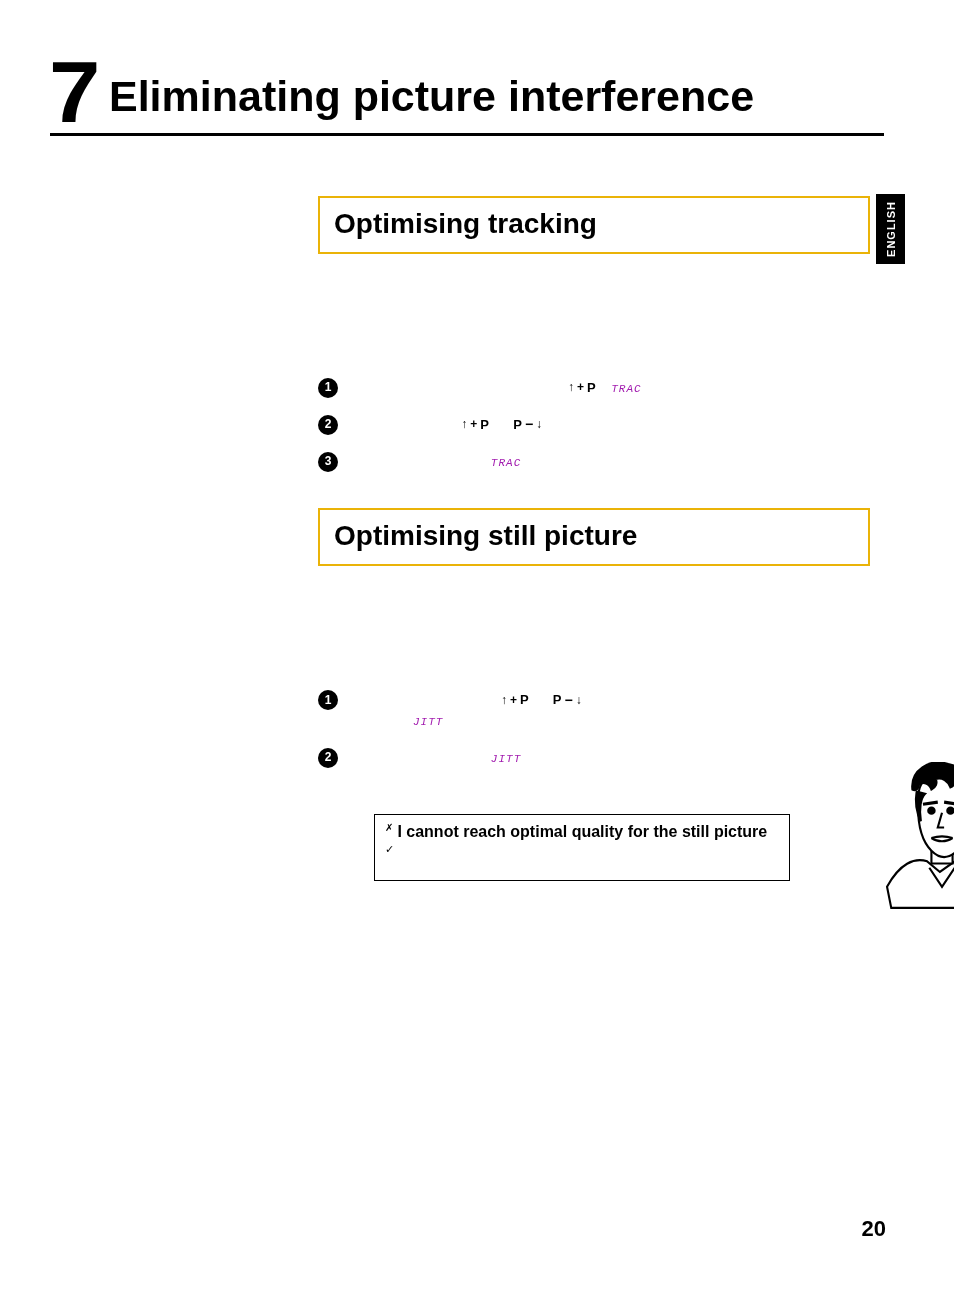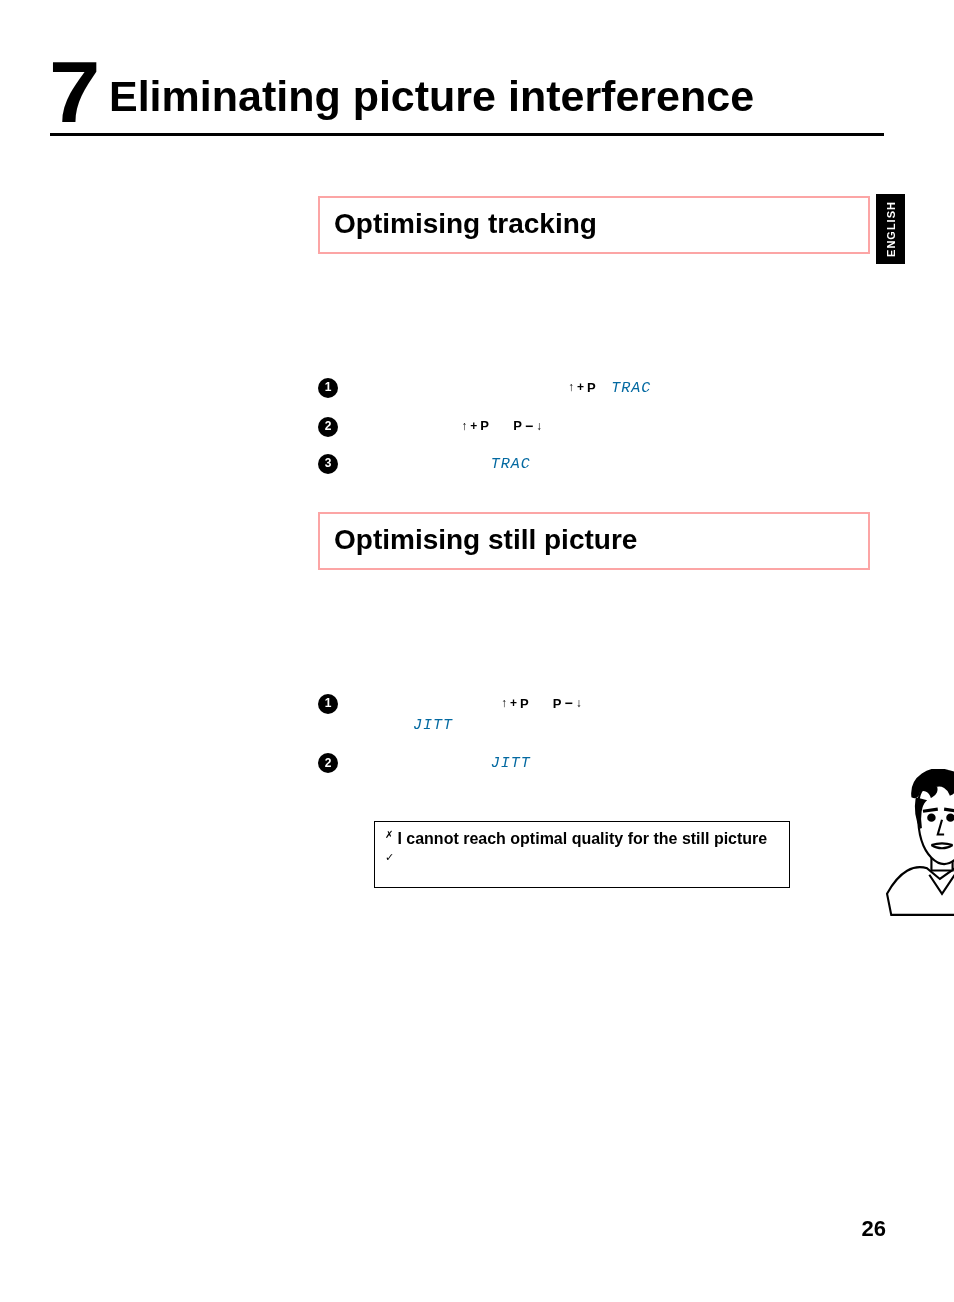--- a/index.html
+++ b/index.html
@@ -47,21 +47,21 @@
     letter-spacing: 1px;
     display: flex;
     align-items: center;
     justify-content: center;
   }
   .lang-tab span { transform: rotate(-90deg); }
 
   .content { margin-left: 268px; width: 552px; }
 
   .section-head {
-    border: 2px solid #fca5a5;
+    border: 2px solid #eab308;
     padding: 10px 14px 12px;
     font-size: 28px;
     font-weight: 700;
     margin-bottom: 50px;
   }
 
   .intro { font-size: 14px; line-height: 1.4; color: #fff; margin-bottom: 34px; }
 
   .step { display: flex; margin-bottom: 16px; font-size: 14px; line-height: 1.45; }
   .step-num {
@@ -84,23 +84,23 @@
     color: #000;
   }
   .btn-sym .arr-up::before { content: "\2191"; font-weight: 900; }
   .btn-sym .arr-down::before { content: "\2193"; font-weight: 900; }
   .btn-sym .plus { font-size: 12px; font-weight: 900; }
   .btn-sym .minus { font-size: 14px; font-weight: 900; line-height: 0; position: relative; top: -1px; }
   .btn-sym .p { font-size: 13px; }
 
   .seg7 {
     font-family: "Courier New", monospace;
-    font-size: 15px;
+    font-size: 11px;
     letter-spacing: 1px;
-    color: #0369a1;
+    color: #a21caf;
     margin: 0 2px;
     font-style: italic;
   }
 
   .section2 { }
 
   
   .tip-region { position: relative; margin-top: 46px; margin-left: 56px; }
   .tip-box { border: 1px solid #000; padding: 6px 10px 8px; width: 416px; font-size: 11px; line-height: 1.35; background: #fff; position: relative; z-index: 1; }
   .tip-line { display: flex; gap: 4px; }
@@ -257,14 +257,14 @@
             <rect x="94" y="118" width="10" height="12"></rect>
             <line x1="96" y1="116" x2="96" y2="126"></line>
             <line x1="100" y1="114" x2="100" y2="126"></line>
           </g>
         </svg>
       </div>
 
     </div>
   </div>
 
-  <div class="page-num">26</div>
+  <div class="page-num">20</div>
 </div>
 
 </body></html>

